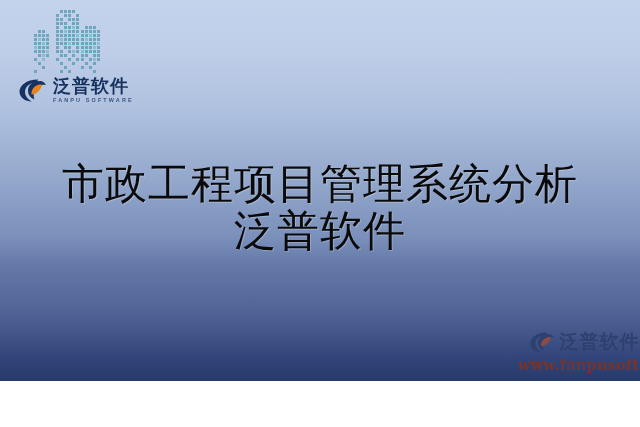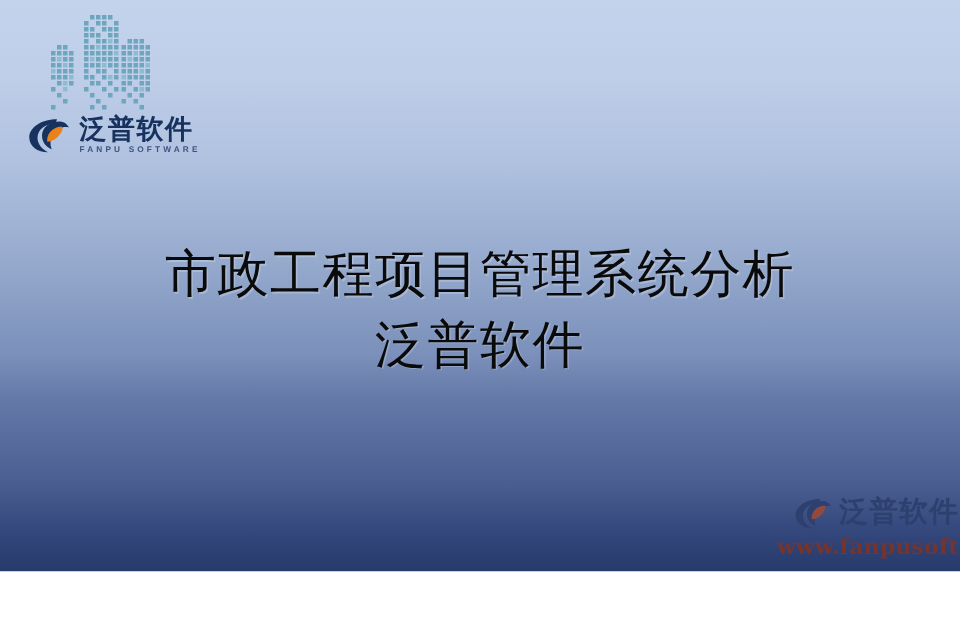--- a/index.html
+++ b/index.html
@@ -92,21 +92,21 @@
   }
 
   
   .headline {
     position: absolute;
     left: 0;
     top: 160px;
     width: 640px;
     text-align: center;
     font-family: "DejaVu Serif", "Liberation Serif", serif;
-    font-size: 34px;
+    font-size: 42px;
     line-height: 47px;
     color: #0a0a0a;
     letter-spacing: 1px;
     text-shadow: 1px 1px 0 rgba(255,255,255,0.22);
   }
   .headline .ln { display: block; white-space: nowrap; }
 
   
   .watermark {
     position: absolute;

